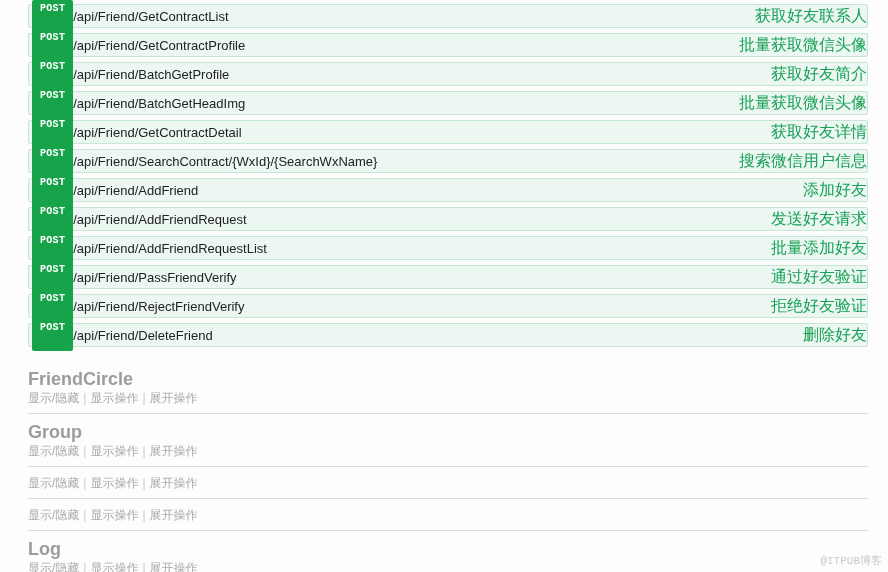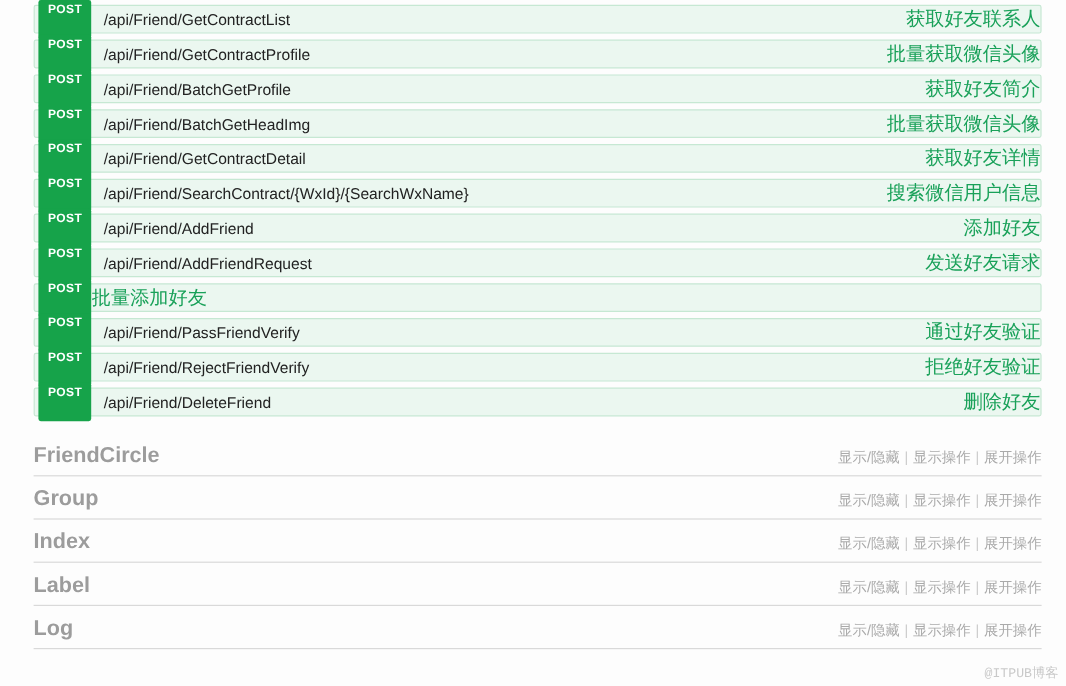--- a/index.html
+++ b/index.html
@@ -25,36 +25,38 @@
     background: #16a34a;
     color: #fff;
     font-size: 10px;
     font-weight: 600;
     letter-spacing: 0.3px;
     padding: 0 8px;
     height: 32px;
     line-height: 18px;
     border-radius: 2px;
     margin-left: 3px;
+    font-family: Liberation Mono, monospace;
   }
   .path {
     flex: 1;
-    padding-left: 10px;
+    padding-left: 0;
     color: #222;
     font-size: 13px;
   }
   .desc {
     color: #19a159;
     font-size: 16px;
   }
   .section {
     border-bottom: 1px solid #d9d9d9;
     padding: 8px 0 6px 0;
     display: flex;
     align-items: baseline;
+    flex-direction: column;
   }
   .section-title {
     flex: 1;
     color: #9c9c9c;
     font-size: 18px;
     font-weight: 700;
     cursor: pointer;
   }
   .section-actions {
     font-size: 12px;
@@ -112,20 +114,21 @@
         <span class="path">/api/Friend/AddFriend</span>
         <span class="desc">添加好友</span>
       </div>
       <div class="endpoint">
         <span class="method">POST</span>
         <span class="path">/api/Friend/AddFriendRequest</span>
         <span class="desc">发送好友请求</span>
       </div>
       <div class="endpoint">
         <span class="method">POST</span>
+        <span class="path">/api/Friend/AddFriendRequestList</span>
         <span class="desc">批量添加好友</span>
       </div>
       <div class="endpoint">
         <span class="method">POST</span>
         <span class="path">/api/Friend/PassFriendVerify</span>
         <span class="desc">通过好友验证</span>
       </div>
       <div class="endpoint">
         <span class="method">POST</span>
         <span class="path">/api/Friend/RejectFriendVerify</span>
@@ -140,25 +143,23 @@
   <div id="sections" class="sections-wrap">
       <div class="section">
         <div class="section-title">FriendCircle</div>
         <div class="section-actions"><span class="act">显示/隐藏</span><span class="sep">|</span><span class="act">显示操作</span><span class="sep">|</span><span class="act">展开操作</span></div>
       </div>
       <div class="section">
         <div class="section-title">Group</div>
         <div class="section-actions"><span class="act">显示/隐藏</span><span class="sep">|</span><span class="act">显示操作</span><span class="sep">|</span><span class="act">展开操作</span></div>
       </div>
       <div class="section">
-        <div class="section-title">Index</div>
         <div class="section-actions"><span class="act">显示/隐藏</span><span class="sep">|</span><span class="act">显示操作</span><span class="sep">|</span><span class="act">展开操作</span></div>
       </div>
       <div class="section">
-        <div class="section-title">Label</div>
         <div class="section-actions"><span class="act">显示/隐藏</span><span class="sep">|</span><span class="act">显示操作</span><span class="sep">|</span><span class="act">展开操作</span></div>
       </div>
       <div class="section">
         <div class="section-title">Log</div>
         <div class="section-actions"><span class="act">显示/隐藏</span><span class="sep">|</span><span class="act">显示操作</span><span class="sep">|</span><span class="act">展开操作</span></div>
       </div>
     </div>
 </div>
 
 <div class="watermark">@ITPUB博客</div>

